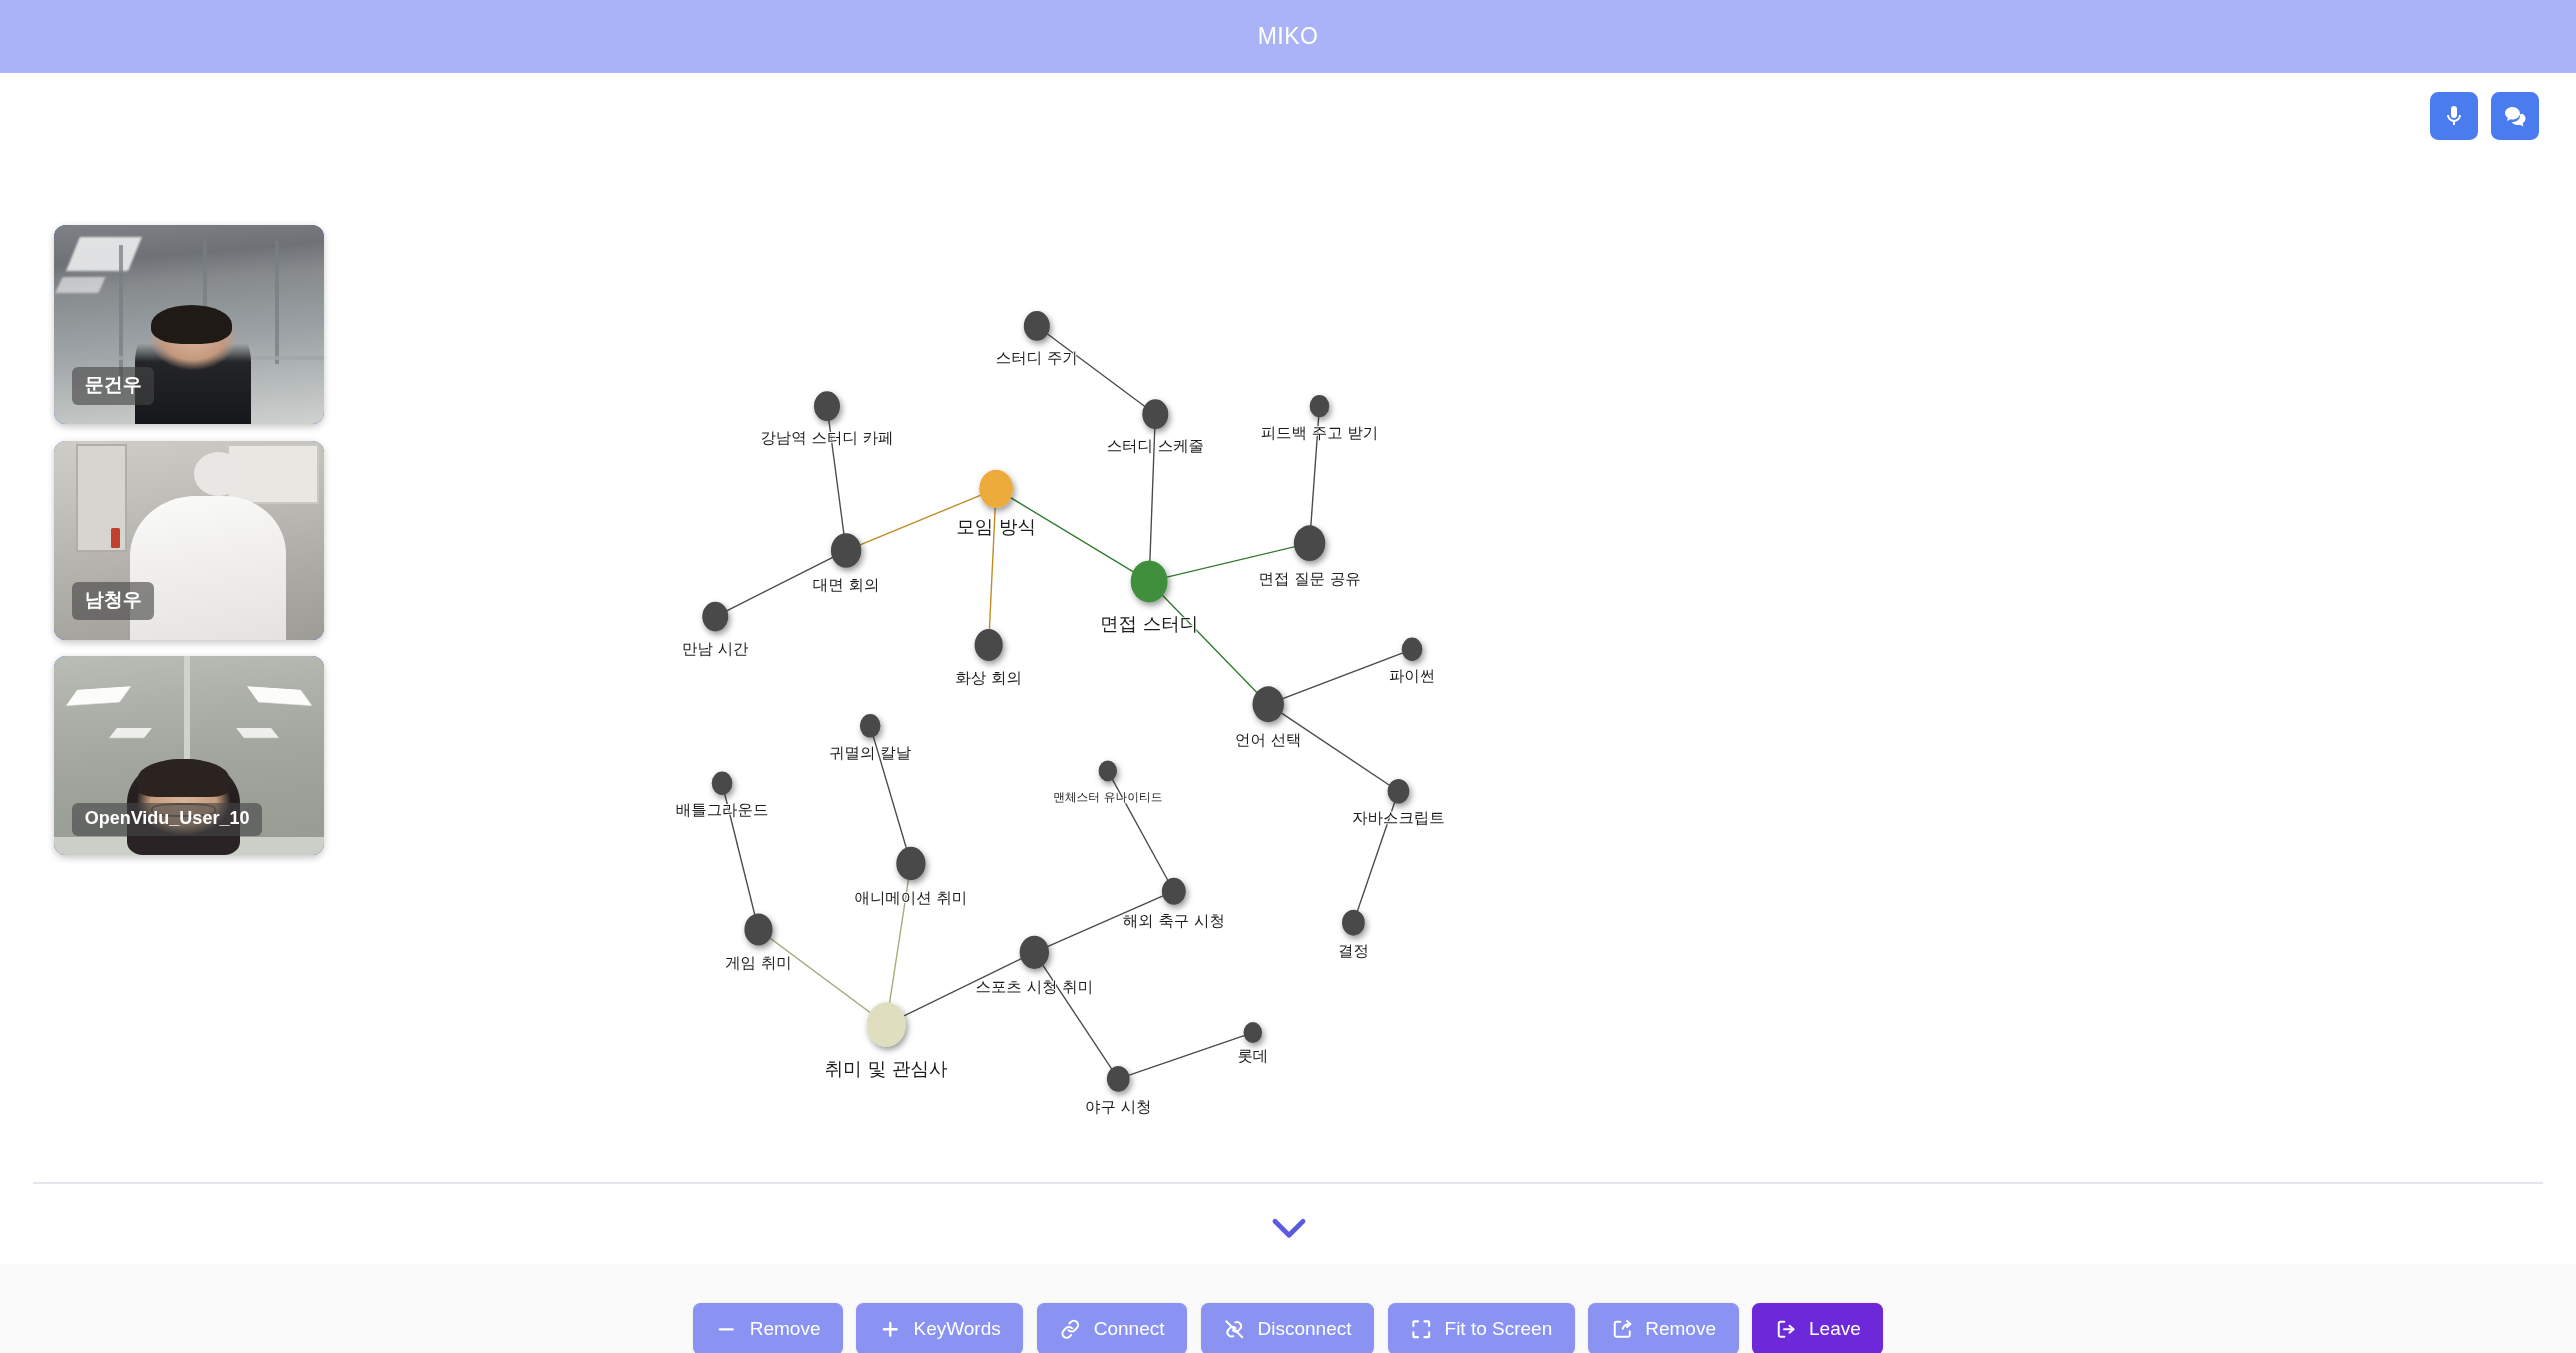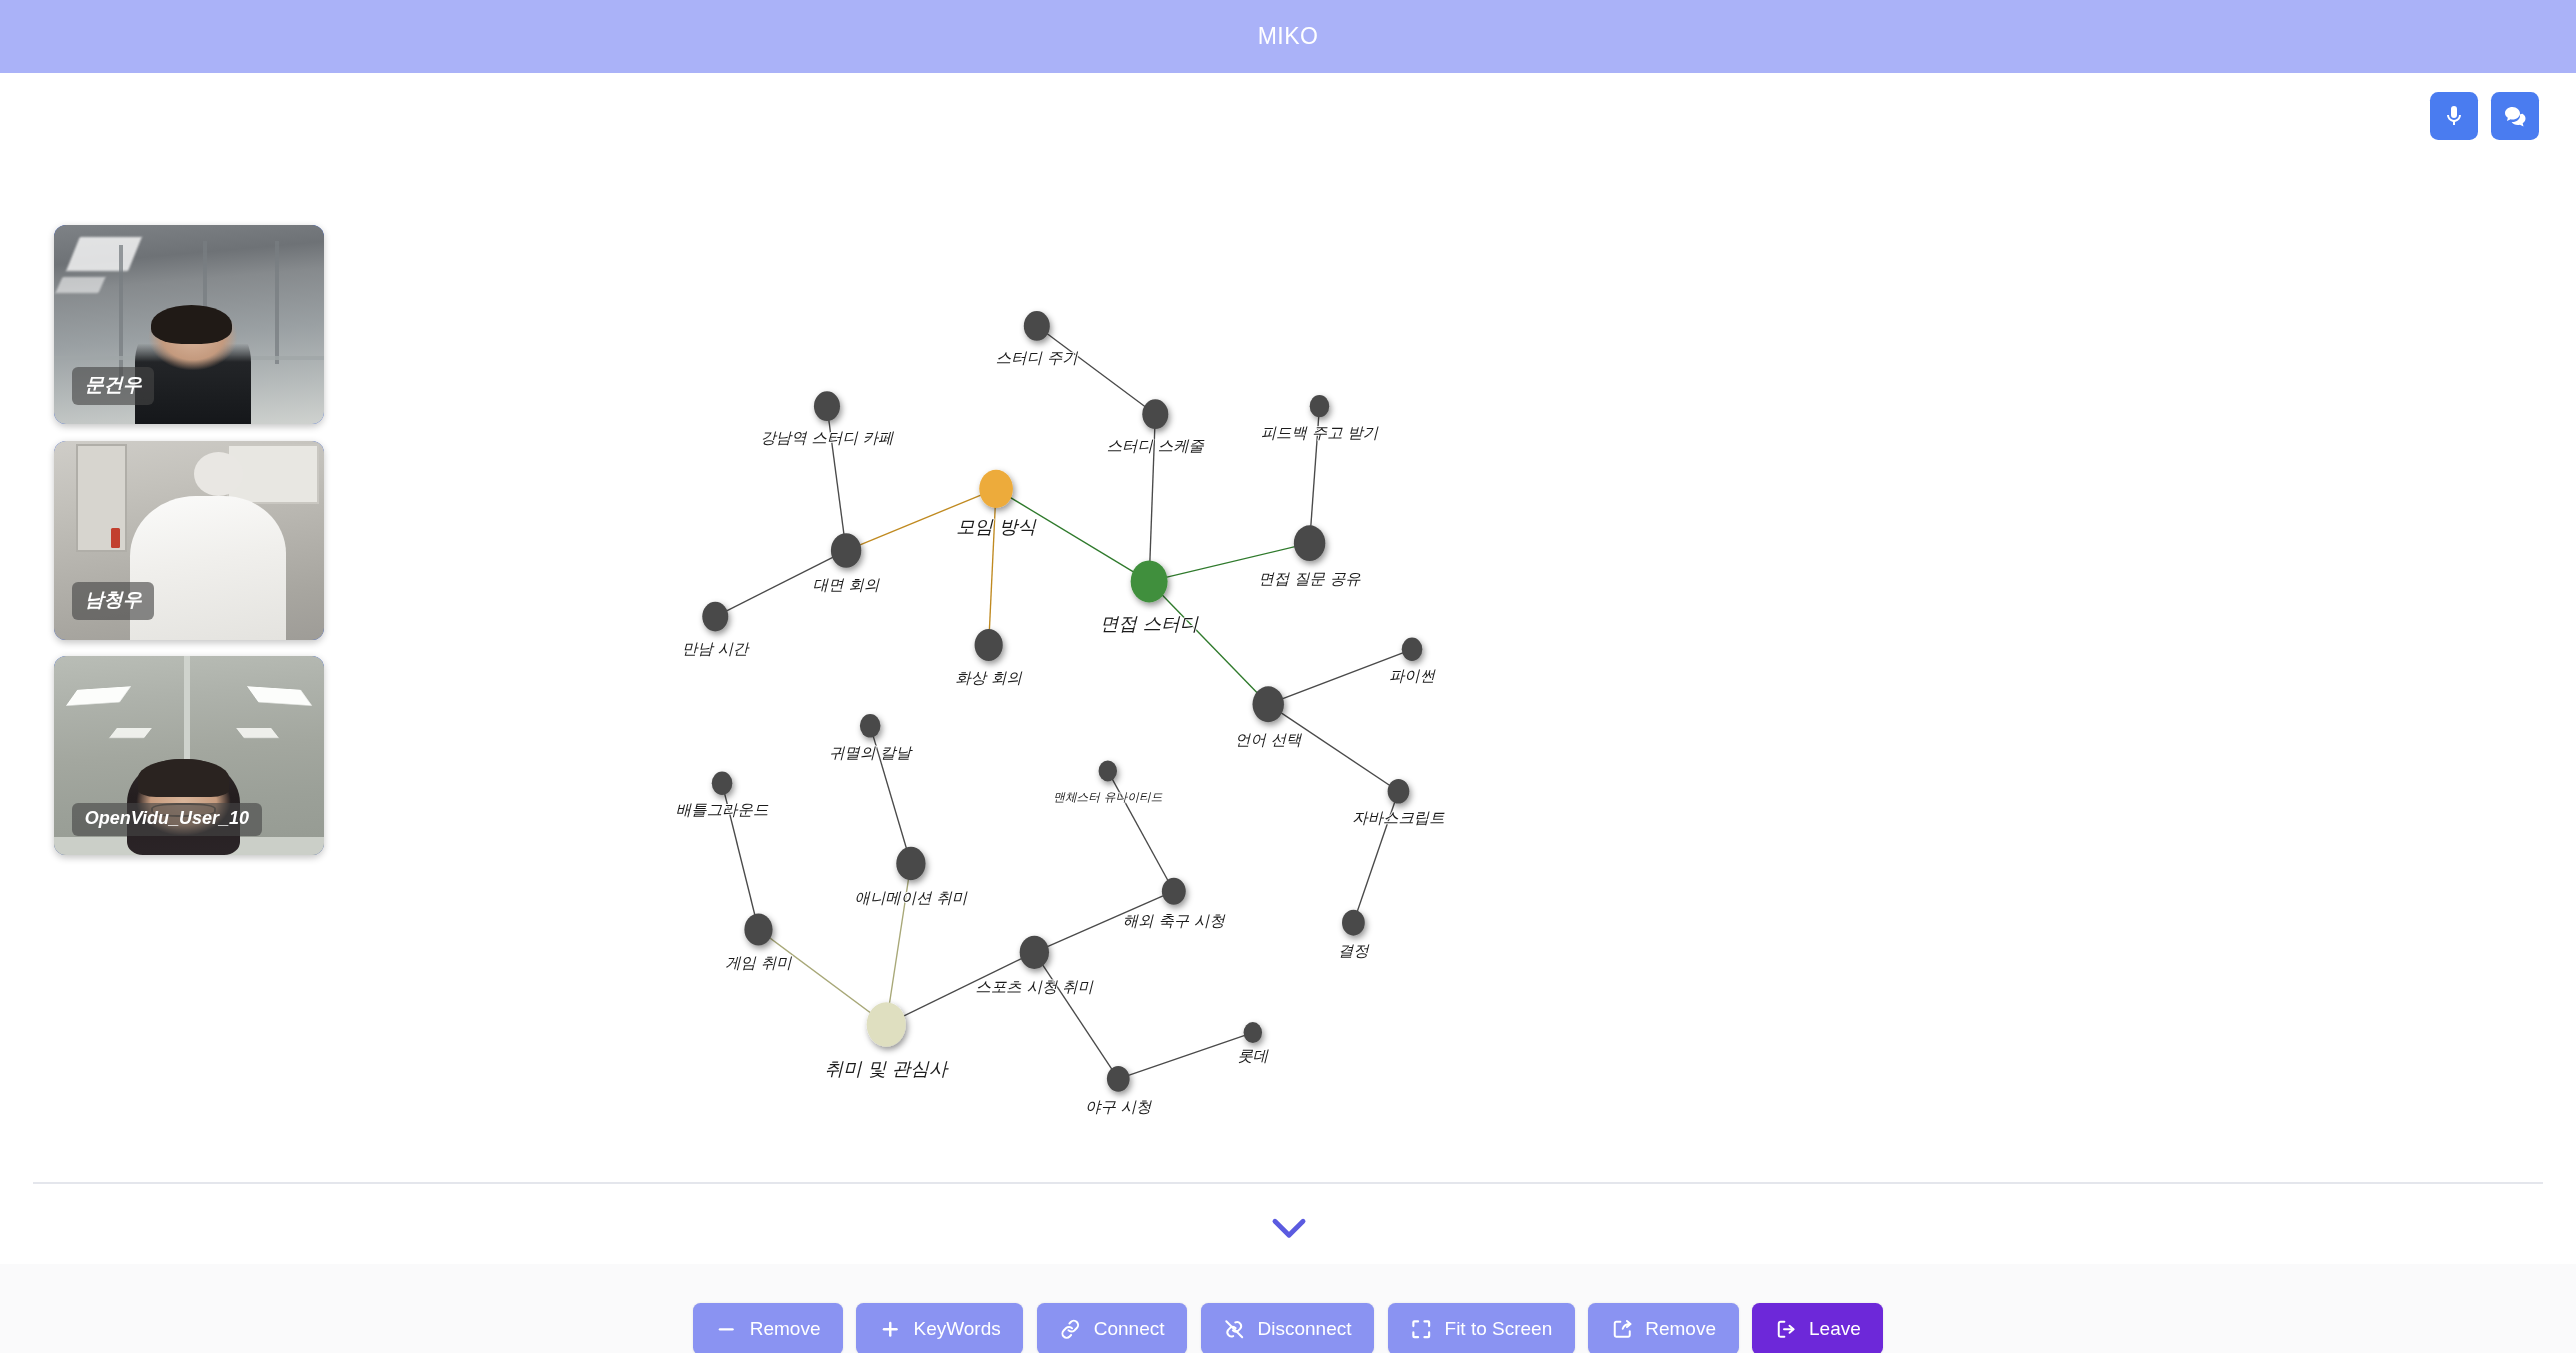--- a/index.html
+++ b/index.html
@@ -39,21 +39,21 @@
   
   #video-sidebar {
     position: absolute; top: 225px; left: 54px;
     width: 270px; z-index: 30;
     display: flex; flex-direction: column; gap: 16.5px;
   }
   .video-tile {
     position: relative; width: 270px; height: 199px;
     border-radius: 12px; overflow: hidden;
     box-shadow: 0 2.2px 7.5px rgba(0,0,0,0.22);
-    background: #1d4ed8; cursor: pointer; font-style: italic;
+    background: #1d4ed8; cursor: pointer;
   }
   .video-tile .vbg { position:absolute; inset:0; }
   .name-badge {
     position: absolute; left: 18px; bottom: 19.5px;
     background: rgba(70,70,70,0.62);
     color: #ffffff; font-weight: bold; font-size: 19px;
     padding: 5.2px 12.7px 6.7px 12.7px; border-radius: 6px;
     white-space: nowrap;
   }
   .badge-wide { font-size: 18px; }
@@ -104,21 +104,21 @@
       border-radius: 46% 46% 14% 14%; }
   .vb3 .hair { position:absolute; left:31%; top:52%; width:34%; height:19%;
       background:#2a2320; border-radius:50% 50% 20% 20%; }
   .vb3 .gl { position:absolute; left:36%; top:74%; width:24%; height:7%;
       border:2.2px solid #6b5b4d; border-radius:40%; }
   .vb3 .floor { position:absolute; left:0; bottom:0; width:100%; height:9%; background:#cbcfc8; }
 
   
   #graph-canvas {
     position: absolute; top: 73px; left: 0;
-    width: 2123px; height: 1123px; font-style: italic;
+    width: 2123px; height: 1123px;
   }
   #graph-svg { width: 100%; height: 100%; display:block; }
   .node-label {
     font-family: "DejaVu Sans", "Liberation Sans", sans-serif;
     fill: #1b1b1b; text-anchor: middle; font-weight: 500;
     paint-order: stroke; stroke: #ffffff; stroke-width: 3px; stroke-linejoin: round;
   }
 
   
   #panel-divider {

